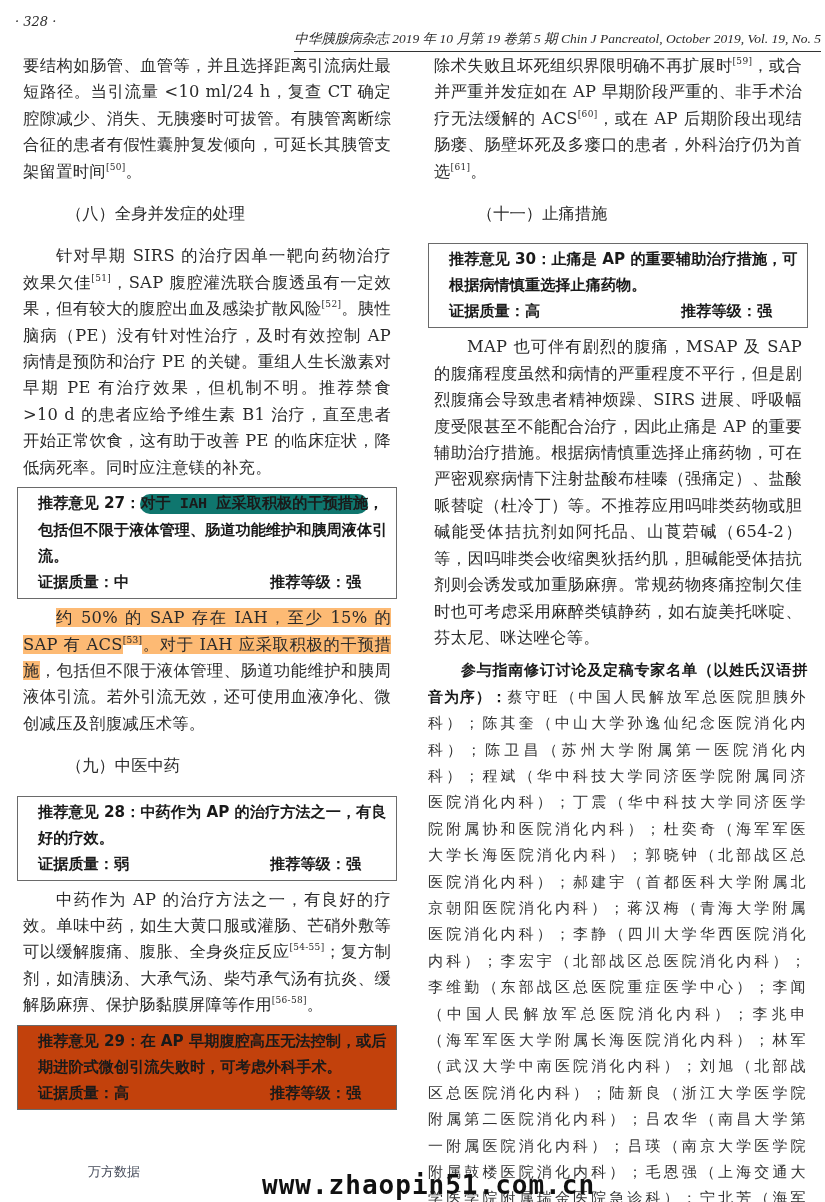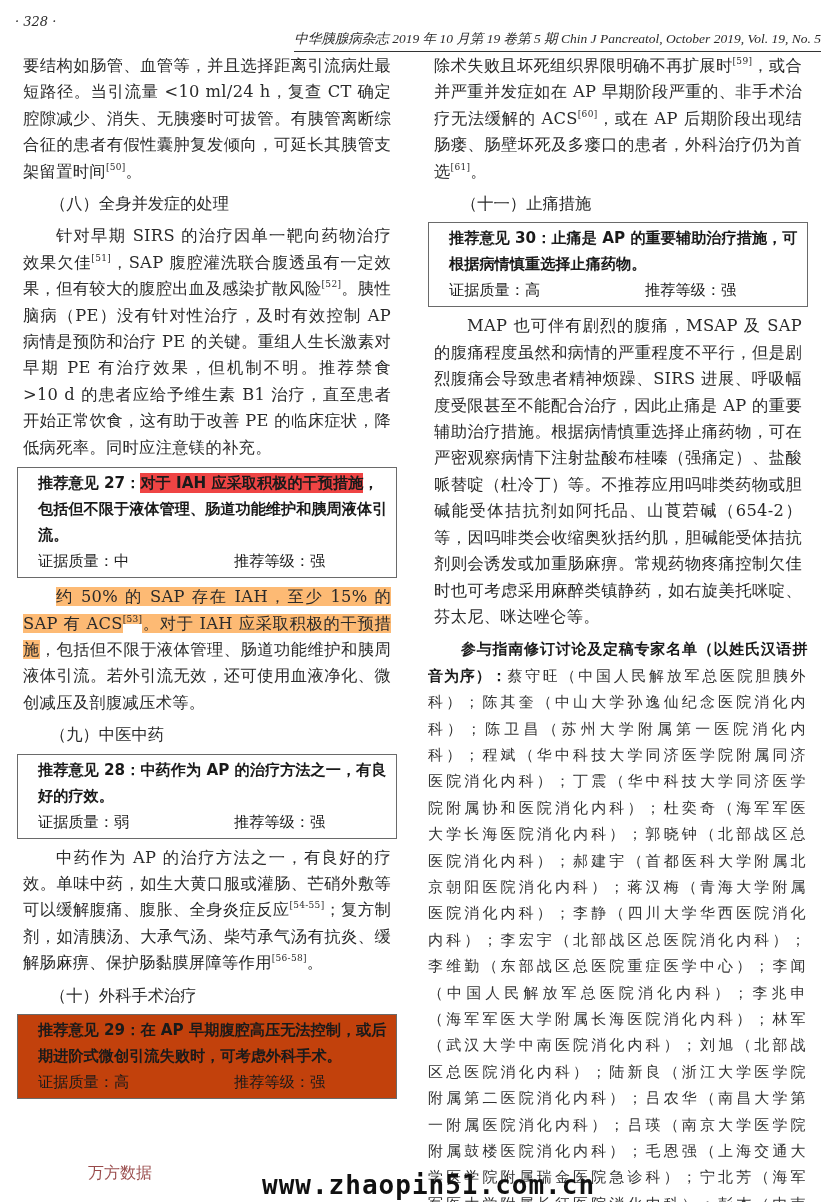--- a/index.html
+++ b/index.html
@@ -22,36 +22,36 @@
 
   .col { position: absolute; top: 47px; width: 380px; }
   .col.left { left: 17px; }
   .col.right { left: 428px; }
 
   .para {
     font-size: 16.3px; line-height: 26.4px; margin: 6px;
     text-align: justify; text-justify: inter-character; letter-spacing: 0.3px;
   }
   .indent { text-indent: 33px; }
-  .section-head { font-size: 16.3px; line-height: 26.4px; padding-left: 33px; margin: 0; }
+  .section-head { font-size: 16.3px; line-height: 26.4px; padding-left: 33px; margin: 16px; }
   sup { font-size: 9px; line-height: 0; vertical-align: 7px; }
 
   .rec-box {
     border: 1.3px solid #6a6a6a; padding: 2px 4px 3px 20px; margin: 5px 0 5px 0;
     font-family: "DejaVu Sans", "Liberation Sans", sans-serif;
     font-weight: bold; font-size: 15.2px; line-height: 26px; color: #1a1a1a;
   }
-  .rec-box .meta { display: flex; font-weight: normal; }
+  .rec-box .meta { display: flex; font-weight: bold; gap: 36px; }
   .rec-box .meta .q { width: 196px; }
-  .hl-text { background: #ef4444; border-radius: 0; padding: 1px 0; }
+  .hl-text { background: #0f766e; border-radius: 10px; padding: 1px 0; font-family: Liberation Mono, monospace; }
   .hl-para { background: #fdba74; }
   .experts { font-size: 15px; line-height: 26.4px; letter-spacing: 2.4px; color: #333; text-align: justify; margin: 0; }
   .experts .lead { font-family: "DejaVu Sans", sans-serif; font-weight: bold; letter-spacing: 0.6px; color: #1a1a1a; }
   .watermark-cn {
-    position: absolute; left: 88px; top: 1163px; font-size: 16px; color: #7f1d1d; opacity: 0.8;
+    position: absolute; left: 88px; top: 1163px; font-size: 13px; color: #0f172a; opacity: 0.8;
   }
   .watermark-url {
     position: absolute; left: 262px; top: 1170px; font-family: "DejaVu Sans Mono", monospace;
     font-weight: bold; font-size: 26px; color: #111; letter-spacing: 1px;
   }
 </style>
 </head>
 <body>
 
 <div class="header">
@@ -77,21 +77,20 @@
 
   <div class="rec-box">
     <div><span>推荐意见 28：</span><span>中药作为 AP 的治疗方法之一，有良好的疗效。</span></div>
     <div class="meta">
       <span class="q">证据质量：弱</span>
       <span>推荐等级：强</span>
     </div>
   </div>
 
   <p class="para indent"><span>中药作为 AP 的治疗方法之一，有良好的疗效。单味中药，如生大黄口服或灌肠、芒硝外敷等可以缓解腹痛、腹胀、全身炎症反应</span><sup>[54-55]</sup><span>；复方制剂，如清胰汤、大承气汤、柴芍承气汤有抗炎、缓解肠麻痹、保护肠黏膜屏障等作用</span><sup>[56-58]</sup><span>。</span></p>
-  <p class="section-head">（十）外科手术治疗</p>
 
   <div class="rec-box" style="background:#c2410c;">
     <div><span>推荐意见 29：</span><span>在 AP 早期腹腔高压无法控制，或后期进阶式微创引流失败时，可考虑外科手术。</span></div>
     <div class="meta">
       <span class="q">证据质量：高</span>
       <span>推荐等级：强</span>
     </div>
   </div>
 
 </div>

